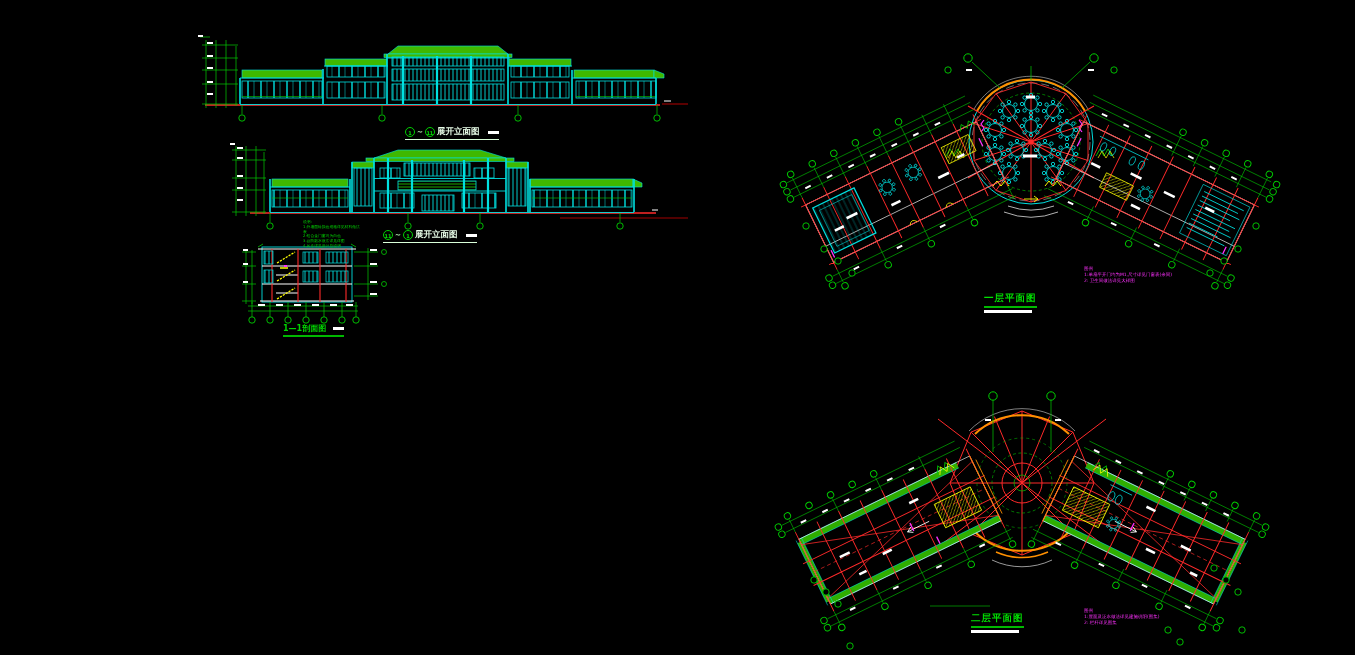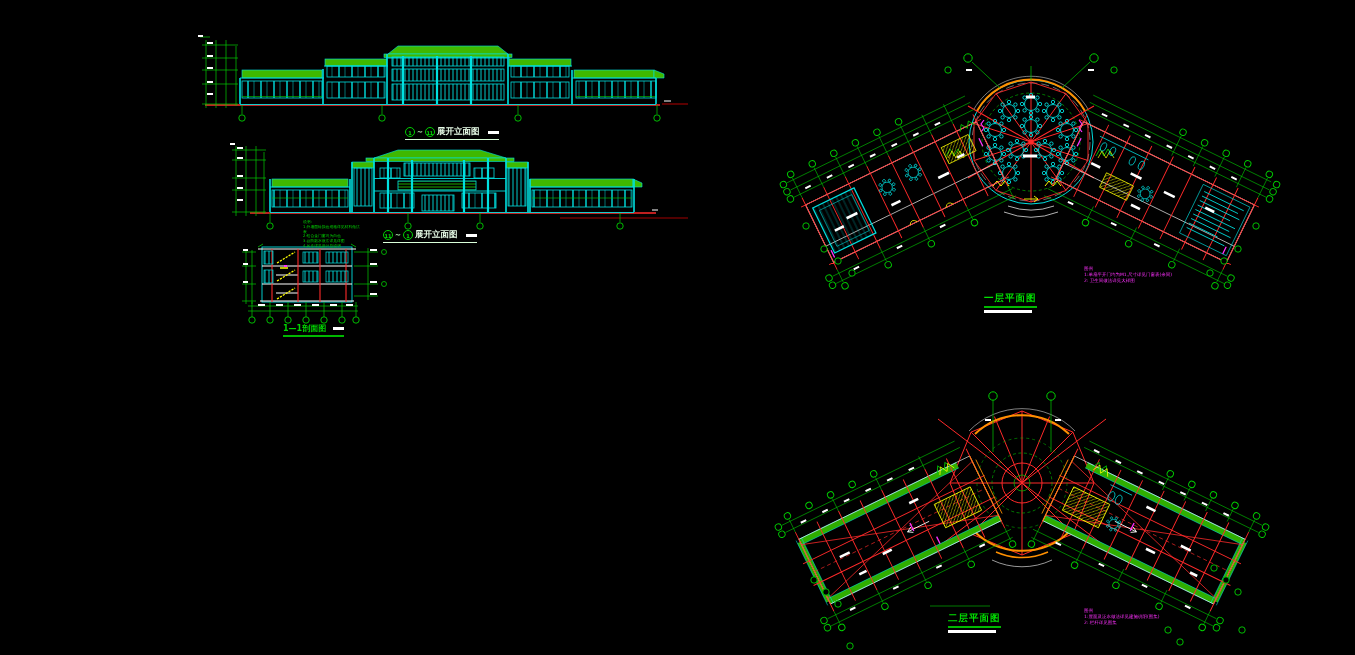--- a/index.html
+++ b/index.html
@@ -432,21 +432,21 @@
   <div class="uline"></div>
   <div class="wbar"></div>
 </div>
 
 <div class="overlay legend" style="left:1084px; top:266px; width:90px;">
   <div>图例</div>
   <div>1:单扇平开门均为M1,尺寸详见门窗表(余同)</div>
   <div>2: 卫生间做法详见大样图</div>
 </div>
 
-<div class="overlay ptitle" style="left:948px; top:612px;font-family:Liberation Serif, serif;">
+<div class="overlay ptitle" style="left:971px; top:612px;font-family:Liberation Serif, serif;">
   <span>二层平面图</span>
   <div class="uline"></div>
   <div class="wbar"></div>
 </div>
 
 <div class="overlay legend" style="left:1084px; top:608px; width:90px;">
   <div>图例</div>
   <div>1:屋面及泛水做法详见建施说明(图集)</div>
   <div>2: 栏杆详见图集</div>
 </div>

